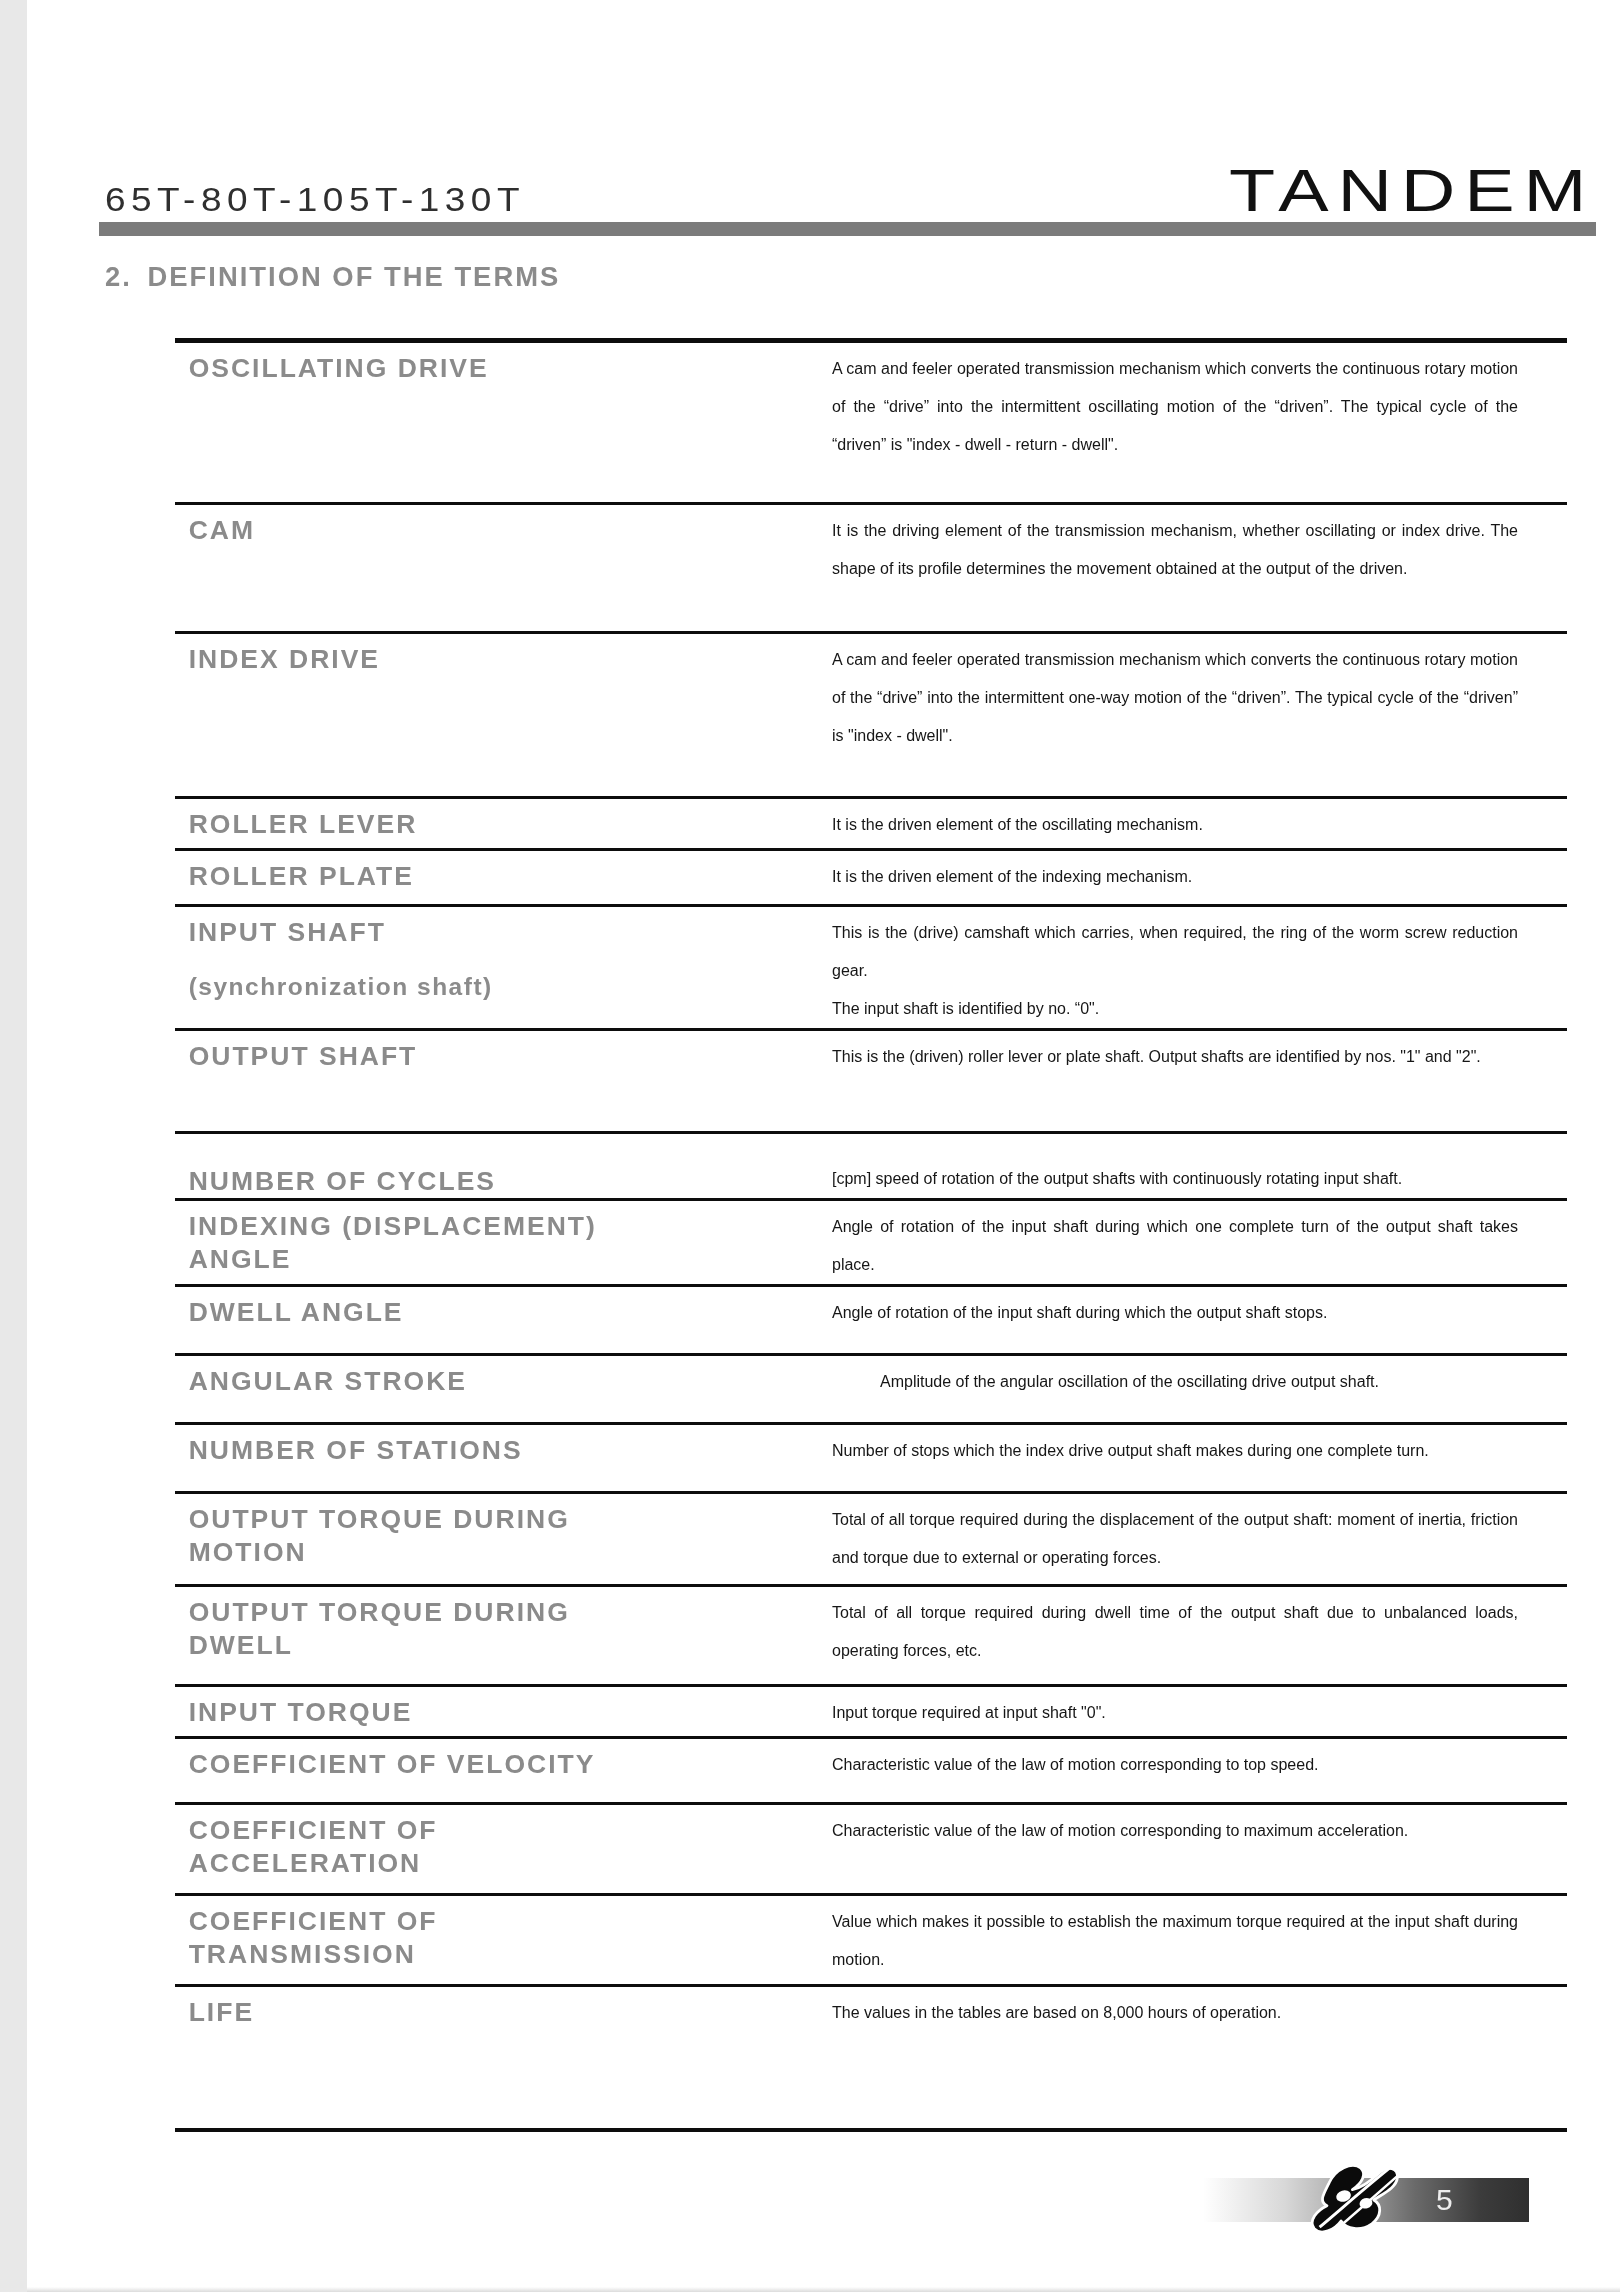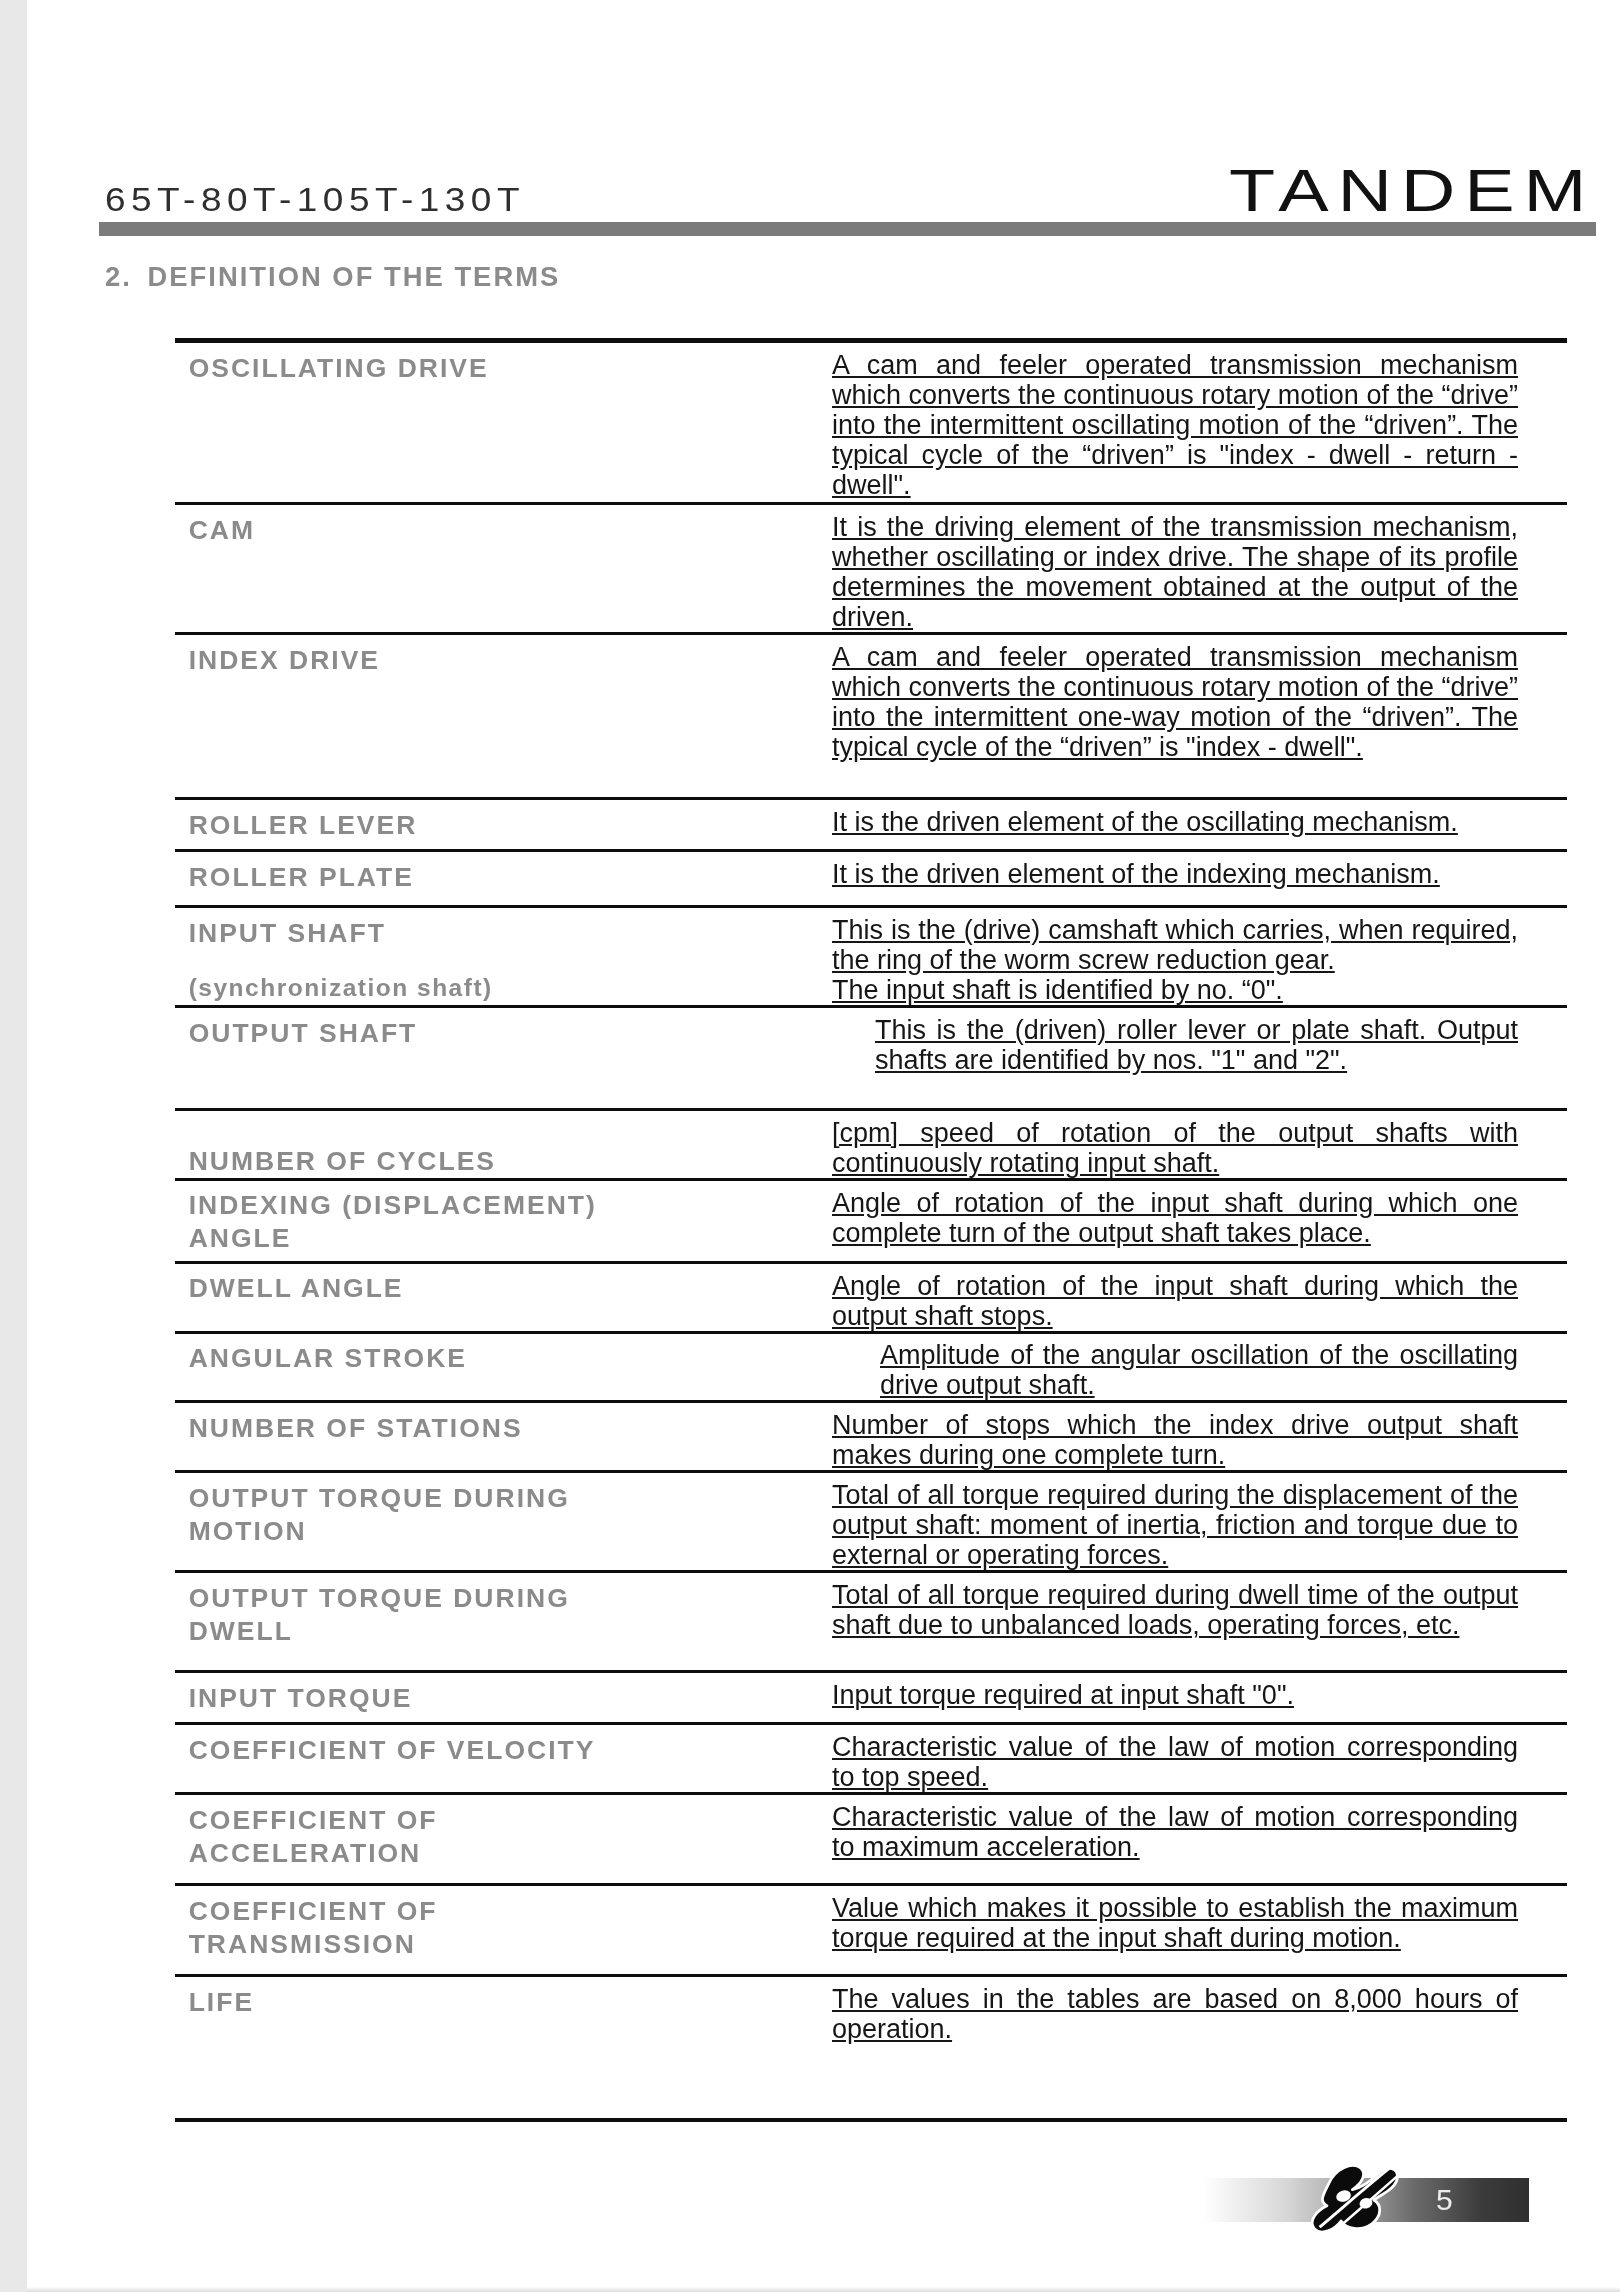--- a/index.html
+++ b/index.html
@@ -65,21 +65,21 @@
     font-size:26.5px;font-weight:700;color:#8b8b8b;
     letter-spacing:2px;line-height:33px;
   }
   .term .sub{
     margin-top:21.6px;
     font-size:24.5px;letter-spacing:1.5px;
   }
   .def{
     flex:1;box-sizing:border-box;
     padding:6.9px 49px 0 0;
-    font-size:27px;color:#161616;line-height:30px;text-decoration:underline;
+    font-size:16px;color:#161616;line-height:38px;
   }
   .def p{margin:0;text-align:justify;}
 
   
   .footer-bar{
     position:absolute;left:1176px;top:2178px;width:326px;height:44px;
     background:linear-gradient(90deg,
       rgba(255,255,255,0) 0%, #d8d8d8 25%, #a8a8a8 45%,
       #6a6a6a 65%, #3c3c3c 85%, #2f2f2f 100%);
   }
@@ -156,21 +156,21 @@
     <div class="term">
           <div>INPUT SHAFT</div>
           <div class="sub">(synchronization shaft)</div>
         </div>
     <div class="def">
           <p>This is the (drive) camshaft which carries, when required, the ring of the worm screw reduction gear.</p>
           <p>The input shaft is identified by no. “0".</p>
         </div>
   </section>
 
-  <section class="row" style="min-height: 103px; gap: 43px;">
+  <section class="row" style="min-height: 103px;">
     <div class="term">
           <div>OUTPUT SHAFT</div>
         </div>
     <div class="def">
           <p>This is the (driven) roller lever or plate shaft. Output shafts are identified by nos. "1" and "2".</p>
         </div>
   </section>
 
 
   <section class="row" style="min-height: 67px; align-items: flex-end;">

